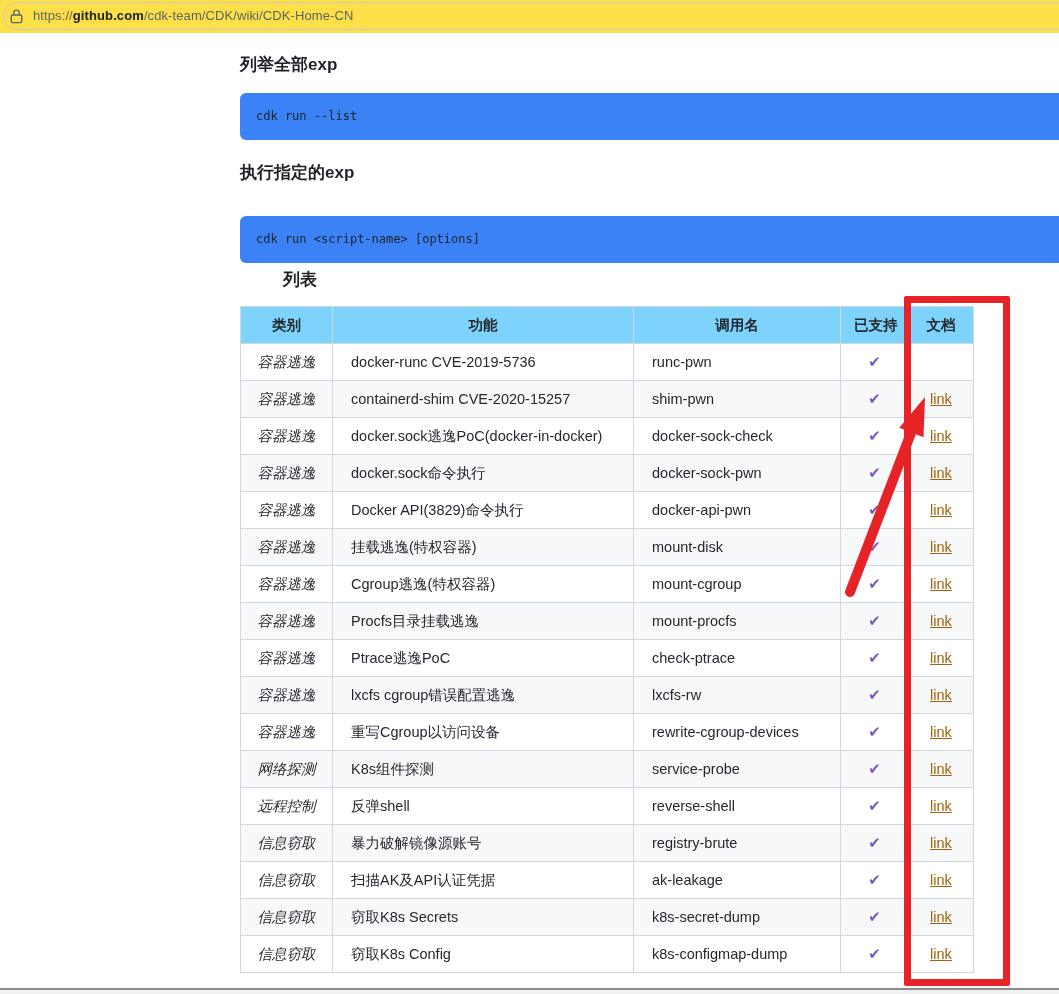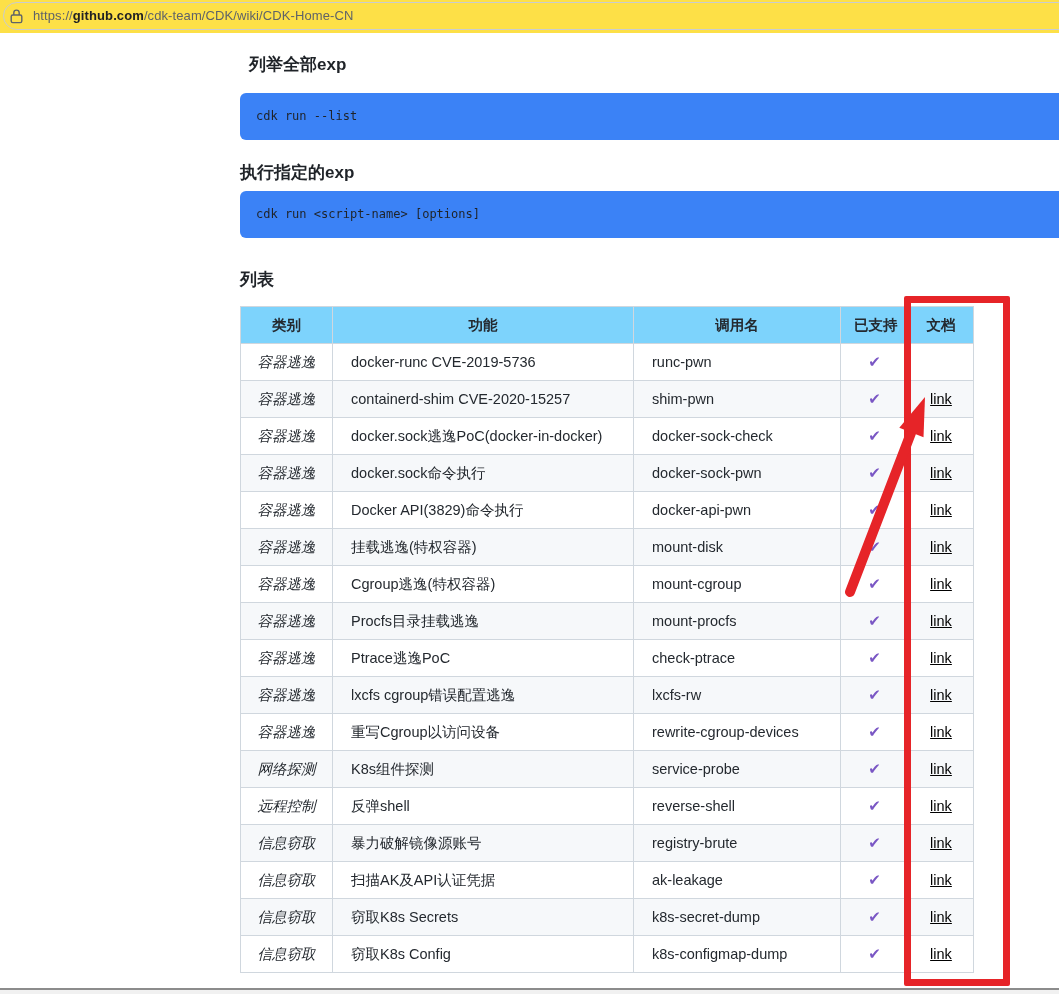--- a/index.html
+++ b/index.html
@@ -20,52 +20,52 @@
   .lock { position: absolute; left: 9px; top: 8px; width: 15px; height: 17px; }
   .url {
     position: absolute; left: 33px; top: 8px;
     font-size: 13px; letter-spacing: 0.1px; white-space: nowrap;
   }
   .url-dim { color: #5f6368; }
   .url-strong { color: #202124; font-weight: 600; }
 
   
   .hd { position: absolute; left: 240px; margin: 0; font-size: 17px; font-weight: 600; color: #1f2328; }
-  .hd1 { top: 53px; margin-left: 9px; }
+  .hd1 { top: 53px; }
   .hd2 { top: 161px; }
-  .hd3 { top: 268px; }
+  .hd3 { top: 268px; margin-left: 43px; }
 
   .code {
     position: absolute; left: 240px; width: 819px; height: 47px; margin: 0;
     background: #3b82f6; border-radius: 6px 0 0 6px; box-sizing: border-box;
     padding: 16px 16px;
     font-family: "Liberation Mono", monospace; font-size: 12px; line-height: 15px;
     color: #1f2328; white-space: pre;
   }
   .code1 { top: 93px; }
-  .code2 { top: 191px; }
+  .code2 { top: 216px; }
 
   
   table.exp-table {
     position: absolute; left: 240px; top: 306px; width: 733px;
     border-collapse: collapse; table-layout: fixed;
     font-size: 14.5px; color: #24292f;
   }
   .exp-table th, .exp-table td {
     border: 1px solid #d0d7de; box-sizing: border-box;
     height: 37px; padding: 0 13px; overflow: hidden; white-space: nowrap;
   }
   .exp-table th { font-weight: 700; text-align: center; background: #7dd3fc; }
   .exp-table tbody tr:nth-child(even) td { background: #f6f8fa; }
   .exp-table tbody tr:nth-child(odd) td { background: #ffffff; }
   td.c-cat { text-align: center; padding: 0 4px; font-style: italic; }
   td.c-feat, td.c-cmd { text-align: left; padding-left: 18px; }
   td.c-sup { text-align: center; color: #7a57c4; font-size: 15px; }
   td.c-doc { text-align: center; }
-  a.doc-link { color: #000000; text-decoration: underline; font-size: 14.5px; }
+  a.doc-link { color: #a16207; text-decoration: underline; font-size: 14.5px; }
 
   
   .red-box {
     position: absolute; left: 904px; top: 296px; width: 106px; height: 690px;
     border: 7px solid #e62428; box-sizing: border-box; border-radius: 2px;
     pointer-events: none; z-index: 5;
   }
   svg.red-arrow { position: absolute; left: 0; top: 0; pointer-events: none; z-index: 6; }
 
   

